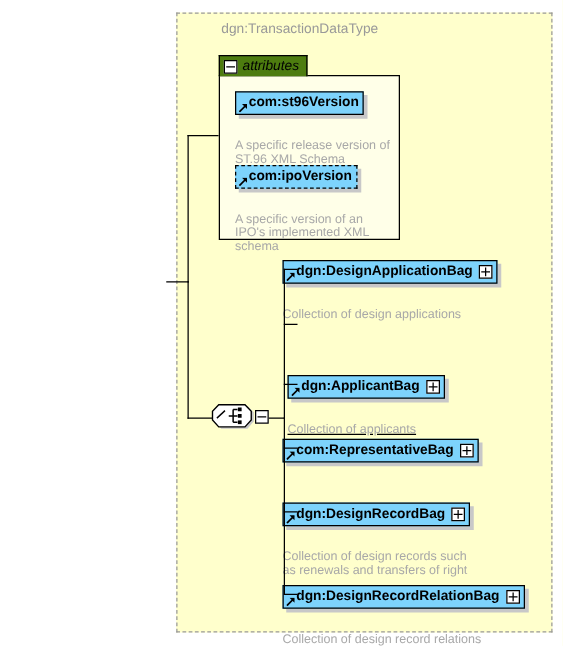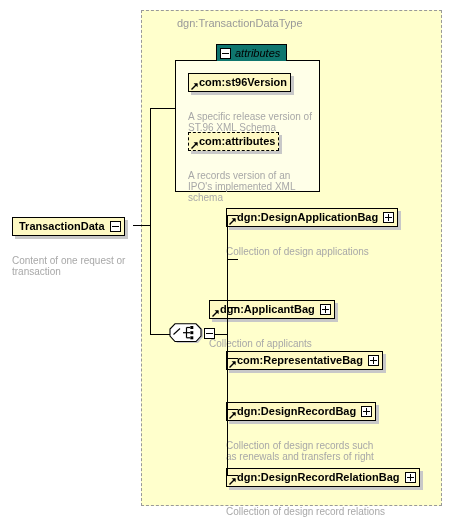--- a/index.html
+++ b/index.html
@@ -49,30 +49,29 @@
     left: 33px;
     top: 33px;
     width: 145px;
     height: 148px;
   }
   .attr-group-tab {
     position: absolute;
     left: 0;
     top: 0;
     height: 17px;
-    background: #0f766e;
+    background: #4d7c0f;
     border: 1px solid #000000;
     border-bottom: none;
     box-sizing: border-box;
     padding: 0 6px 0 3px;
     display: flex;
     align-items: center;
     gap: 4px;
     z-index: 3;
-    margin-left: 41px;
   }
   .attr-group-tab-label {
     font-size: 11px;
     font-style: italic;
     color: #000000;
     line-height: 1;
     white-space: nowrap;
   }
   .attr-group-body {
     position: absolute;
@@ -117,21 +116,21 @@
 
   
   .node {
     position: absolute;
   }
   .node-box {
     position: relative;
     display: inline-flex;
     align-items: center;
     gap: 5px;
-    background: #fef9c3;
+    background: #7dd3fc;
     border: 1px solid #000000;
     box-sizing: border-box;
     height: 19px;
     padding: 0 3px 0 10px;
     box-shadow: 3px 3px 0 0 #c8c8c8;
   }
   .node-box.optional {
     border: 1px dashed #000000;
   }
   .node-label {
@@ -225,44 +224,44 @@
           <div class="node-desc" style="width:125px;">A specific release version of
 ST.96 XML Schema</div>
         </div>
 
         <div class="node" style="left:12px; top:70px;">
           <div class="node-box optional">
             <svg class="ref-arrow" viewBox="0 0 7 7">
               <path d="M0.5 6.5 L6 1" stroke="#000" stroke-width="1.4" fill="none"></path>
               <path d="M6.6 0.2 L6.6 4.2 L2.6 0.2 Z" fill="#000"></path>
             </svg>
-            <span class="node-label">com:attributes</span>
+            <span class="node-label">com:ipoVersion</span>
           </div>
-          <div class="node-desc" style="width:125px;">A records version of an
+          <div class="node-desc" style="width:125px;">A specific version of an
 IPO's implemented XML
 schema</div>
         </div>
 
       </div>
     </div>
 
     <div class="node" style="left:84px; top:196px;">
       <div class="node-box">
         <svg class="ref-arrow" viewBox="0 0 7 7">
           <path d="M0.5 6.5 L6 1" stroke="#000" stroke-width="1.4" fill="none"></path>
           <path d="M6.6 0.2 L6.6 4.2 L2.6 0.2 Z" fill="#000"></path>
         </svg>
         <span class="node-label">dgn:DesignApplicationBag</span>
         <span class="toggle plus"></span>
       </div>
       <div class="node-desc" style="width:200px;">Collection of design applications</div>
     </div>
 
 
-    <div class="node" style="left:67px; top:288px;">
+    <div class="node" style="left:88px; top:288px;text-decoration:underline;">
       <div class="node-box">
         <svg class="ref-arrow" viewBox="0 0 7 7">
           <path d="M0.5 6.5 L6 1" stroke="#000" stroke-width="1.4" fill="none"></path>
           <path d="M6.6 0.2 L6.6 4.2 L2.6 0.2 Z" fill="#000"></path>
         </svg>
         <span class="node-label">dgn:ApplicantBag</span>
         <span class="toggle plus"></span>
       </div>
       <div class="node-desc" style="width:200px;">Collection of applicants</div>
     </div>
@@ -298,28 +297,20 @@
           <path d="M6.6 0.2 L6.6 4.2 L2.6 0.2 Z" fill="#000"></path>
         </svg>
         <span class="node-label">dgn:DesignRecordRelationBag</span>
         <span class="toggle plus"></span>
       </div>
       <div class="node-desc" style="width:210px;">Collection of design record relations</div>
     </div>
 
   </div>
 
-  <div class="root-node">
-    <div class="node-box">
-      <span class="node-label">TransactionData</span>
-      <span class="toggle"></span>
-    </div>
-    <div class="node-desc">Content of one request or
-transaction</div>
-  </div>
 
   <div class="compositor">
     <svg class="compositor-shape" viewBox="0 0 36 21">
       <path d="M9 20 L30 20 L35 14 L35 7 L30 1.5 L9 1.5 L4 7 L4 14 Z" fill="#c8c8c8"></path>
       <path d="M7 18.5 L28 18.5 L33 13 L33 6 L28 0.8 L7 0.8 L2 6 L2 13 Z" fill="#ffffff" stroke="#000000" stroke-width="1.1"></path>
       <path d="M5.5 11.5 L12 5.5" stroke="#000000" stroke-width="1.1" fill="none"></path>
       <path d="M15 9.7 L18.5 9.7" stroke="#000000" stroke-width="1.2"></path>
       <path d="M18.5 4.5 L18.5 14.8" stroke="#000000" stroke-width="1.2"></path>
       <path d="M18.5 4.5 L22 4.5" stroke="#000000" stroke-width="1.2"></path>
       <path d="M18.5 9.7 L22 9.7" stroke="#000000" stroke-width="1.2"></path>

